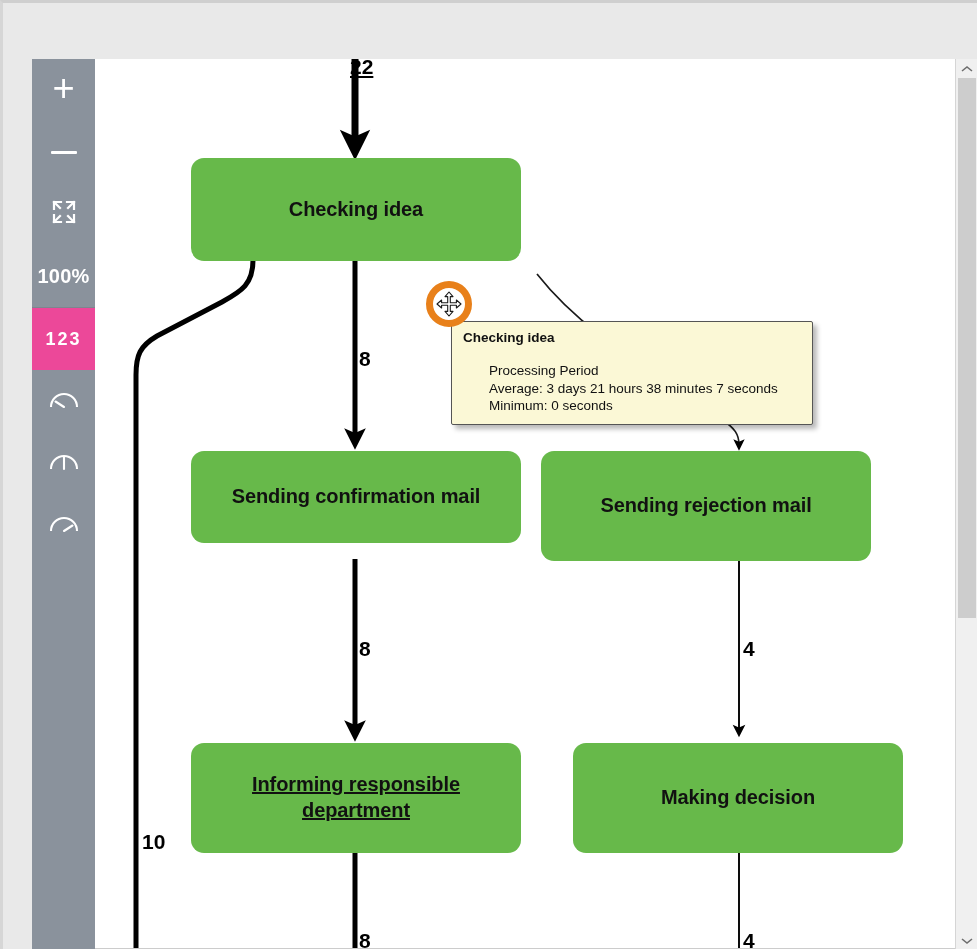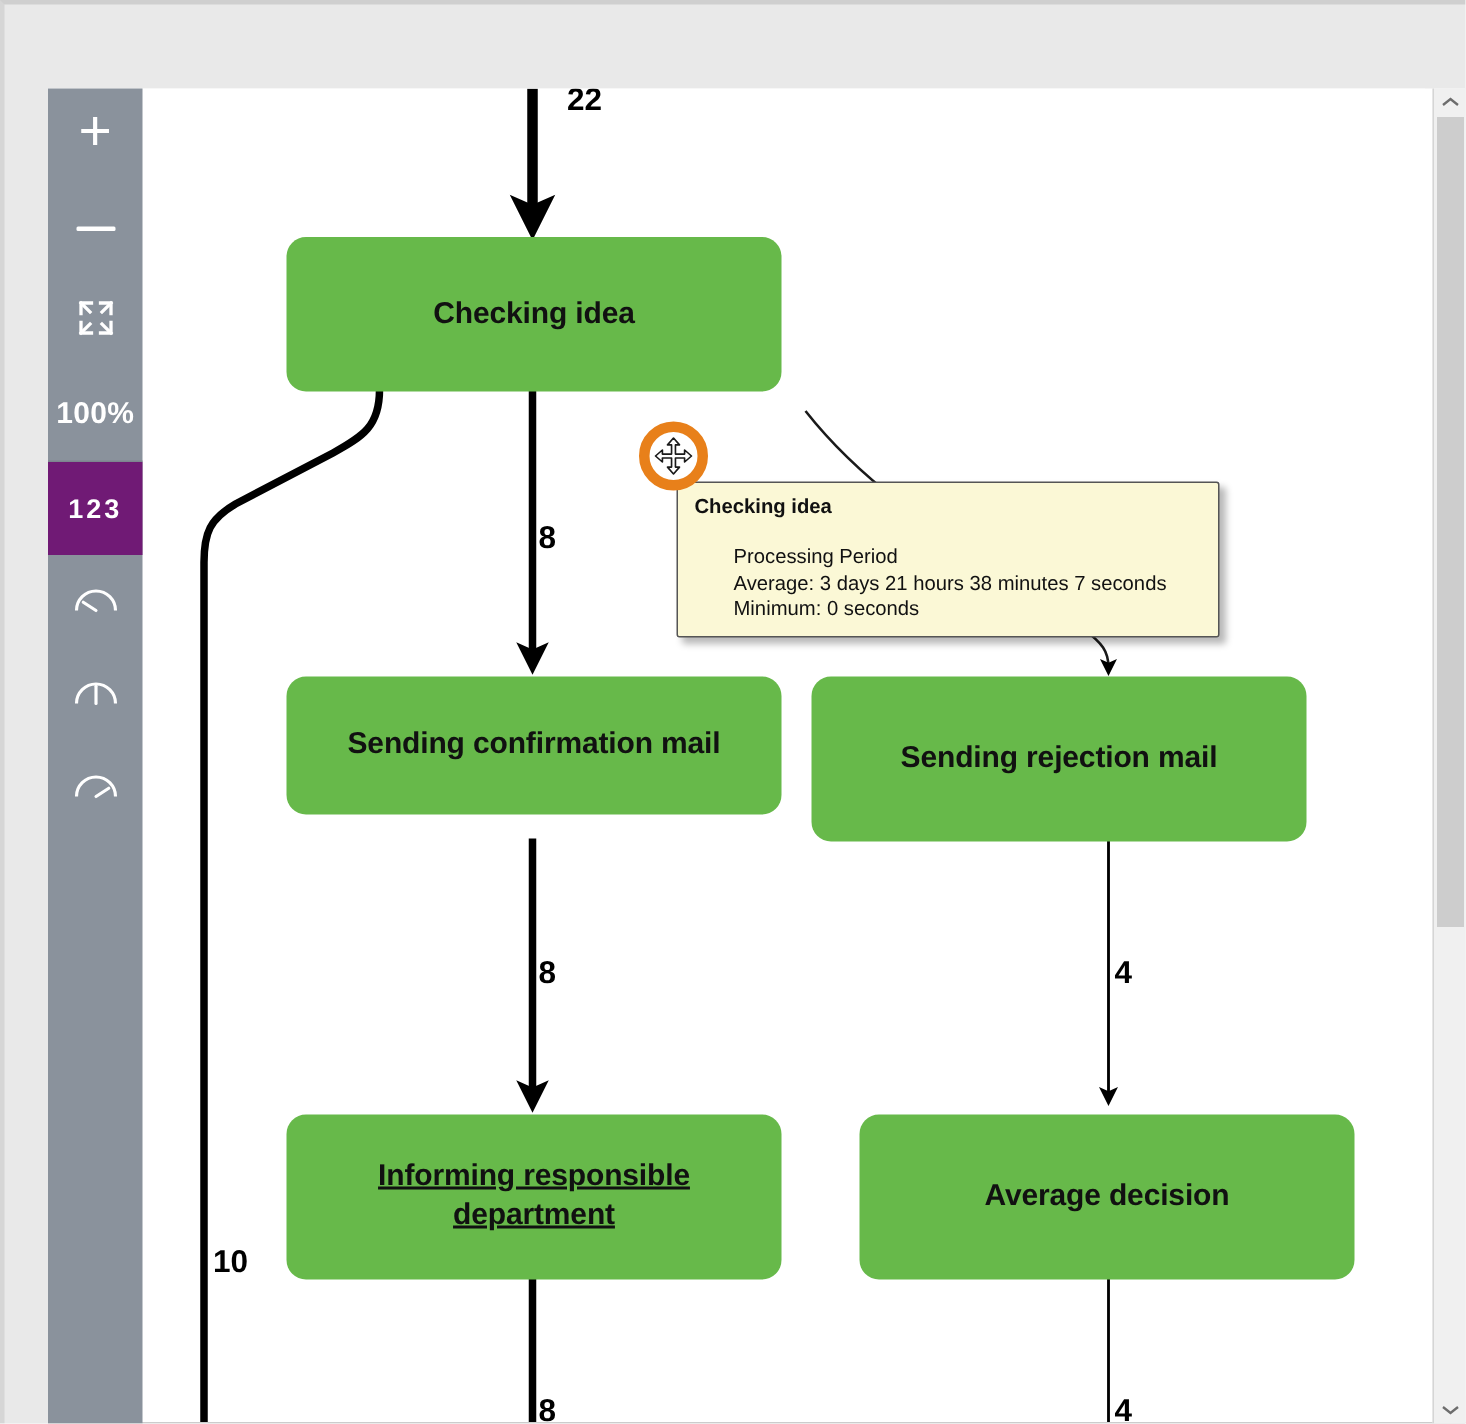--- a/index.html
+++ b/index.html
@@ -144,21 +144,21 @@
     width: 63px;
     height: 62px;
     display: flex;
     align-items: center;
     justify-content: center;
     color: #ffffff;
     cursor: pointer;
     flex: none;
     position: relative;
   }
-  .tool-btn.active { background: #701a75; text-align: right; }
+  .tool-btn.active { background: #ec4899; text-align: right; }
   .tool-plus {
     font-size: 38px;
     font-weight: 300;
     line-height: 1;
     margin-top: -4px;
   }
   .tool-minus {
     width: 26px;
     height: 3px;
     background: #ffffff;
@@ -262,24 +262,24 @@
 
       <div class="node" style="left:509px; top:392px; width:330px; height:110px;">
         <span>Sending rejection mail</span>
       </div>
 
       <div class="node" style="left:159px; top:684px; width:330px; height:110px;text-decoration:underline;">
         <span>Informing responsible department</span>
       </div>
 
       <div class="node" style="left:541px; top:684px; width:330px; height:110px;">
-        <span>Average decision</span>
-      </div>
-
-      <span class="edge-label" style="left:346px; top:-4px;">22</span>
+        <span>Making decision</span>
+      </div>
+
+      <span class="edge-label" style="left:318px; top:-4px;text-decoration:underline;">22</span>
 
       <span class="edge-label" style="left:327px; top:288px;">8</span>
 
       <span class="edge-label" style="left:110px; top:723px;margin-top:48px;">10</span>
 
       <span class="edge-label" style="left:327px; top:578px;">8</span>
 
       <span class="edge-label" style="left:711px; top:578px;">4</span>
 
       <span class="edge-label" style="left:327px; top:870px;">8</span>

